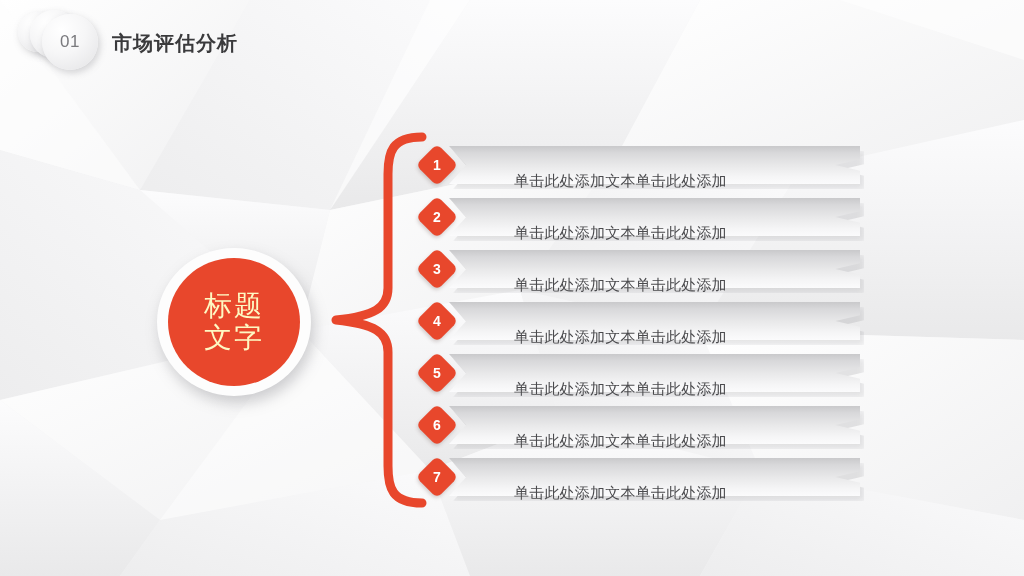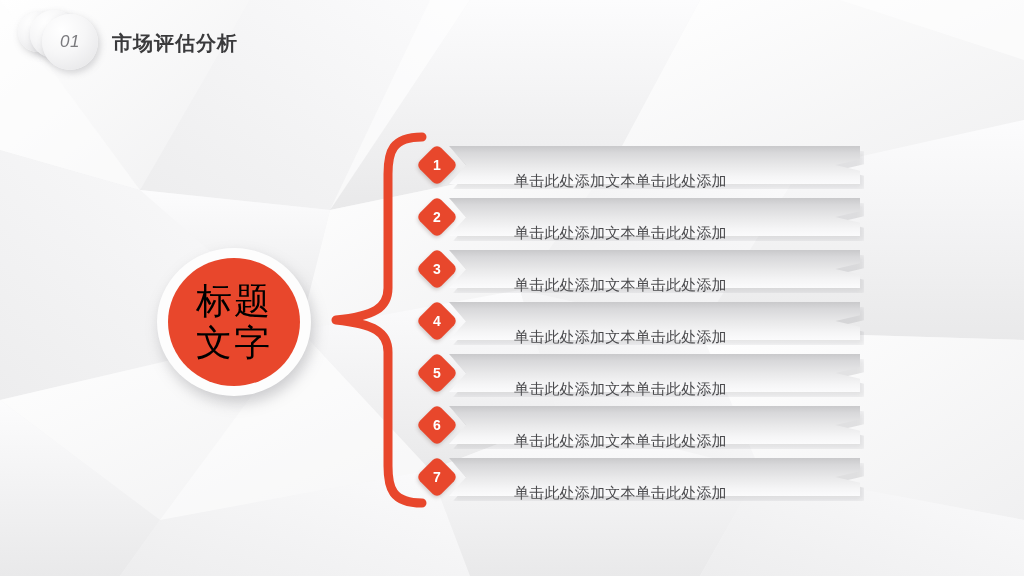--- a/index.html
+++ b/index.html
@@ -42,21 +42,20 @@
   .hdr-circle.c2 { left: 30px; top: 10px; width: 48px; height: 48px; }
   .hdr-circle.c3 {
     left: 42px; top: 14px; width: 56px; height: 56px;
     display: flex; align-items: center; justify-content: center;
   }
   .hdr-num {
     font-size: 17px;
     color: #7a7a7e;
     letter-spacing: 0.5px;
     font-family: "Liberation Sans", "DejaVu Sans", sans-serif;
-    font-style: italic;
   }
   .hdr-title {
     position: absolute;
     left: 112px;
     top: 30px;
     font-size: 20px;
     font-weight: bold;
     color: #3a3a3c;
     letter-spacing: 1px;
     white-space: nowrap;
@@ -86,22 +85,22 @@
     bottom: 10px;
     border-radius: 50%;
     background: #e8472c;
     display: flex;
     flex-direction: column;
     align-items: center;
     justify-content: center;
     line-height: 1.16;
   }
   .center-disc span {
-    color: #000000;
-    font-size: 36px;
+    color: #fef9c3;
+    font-size: 28px;
     letter-spacing: 2px;
     font-family: "Liberation Sans", "DejaVu Sans", sans-serif;
   }
 
   
   #brace {
     position: absolute;
     left: 320px;
     top: 130px;
     width: 120px;

